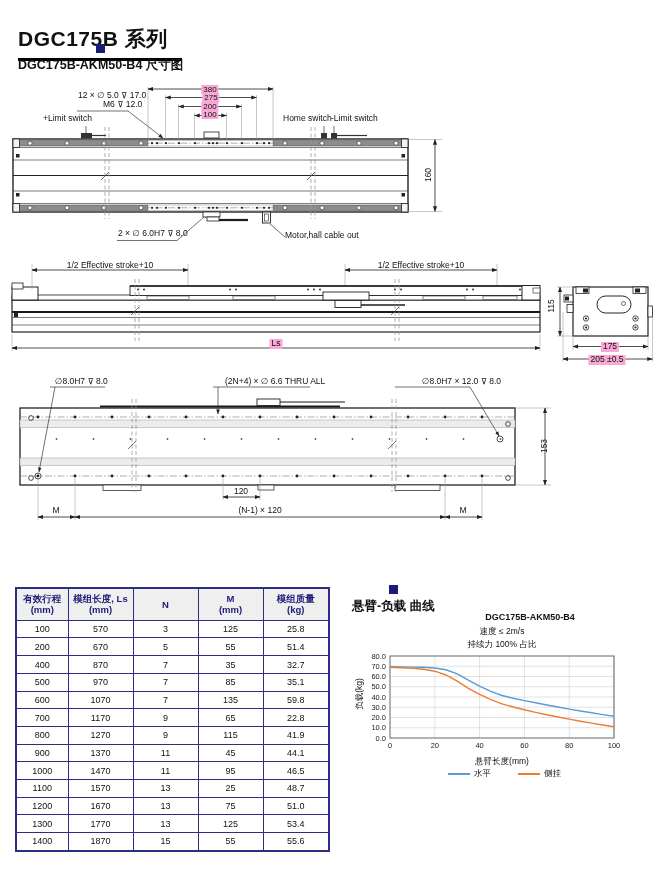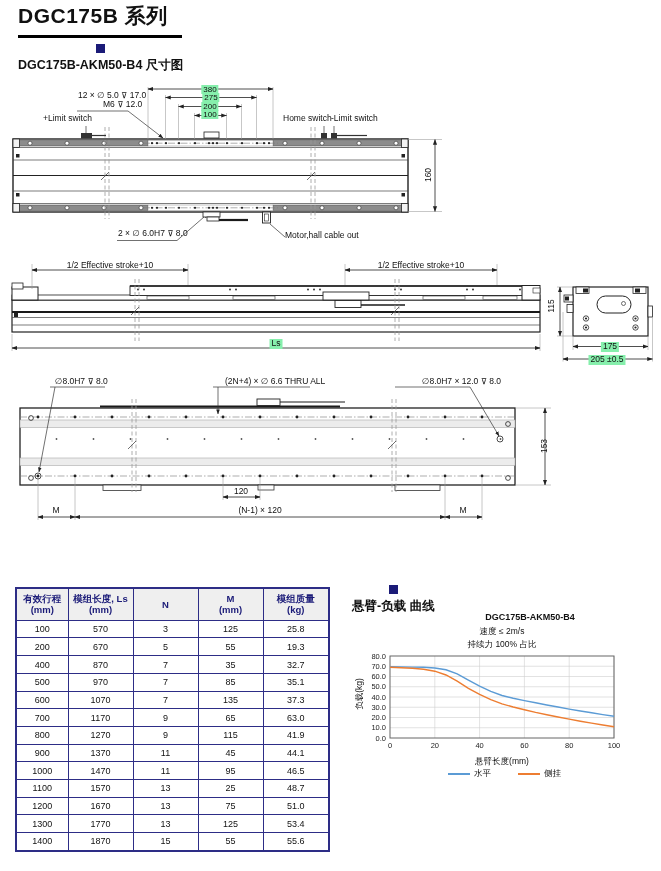--- a/index.html
+++ b/index.html
@@ -1,28 +1,28 @@
 <!DOCTYPE html>
 <html><head>
 <meta charset="utf-8">
 <style>
   html,body{margin:0;padding:0;background:#fff;}
   .page{position:relative;width:661px;height:871px;background:#fff;overflow:hidden;
         font-family:"Liberation Sans","DejaVu Sans",sans-serif;color:#111;}
   .abs{position:absolute;}
   
-  .title{position:absolute;left:18px;top:2px;font-size:21px;font-weight:bold;
+  .title{position:absolute;left:18px;top:25px;font-size:21px;font-weight:bold;
          border-bottom:3px solid #000;padding:0 14px 5px 0;letter-spacing:.5px;}
   .sec{position:absolute;font-size:12.5px;font-weight:bold;display:flex;align-items:center;gap:4px;flex-direction:column;}
   .bullet{display:inline-block;width:9px;height:9px;background:#1b1b78;flex:0 0 auto;}
   
   .dim{position:absolute;font-size:8.5px;color:#111;white-space:nowrap;line-height:1.15;}
   .dim.s{font-size:8px;}
   .dim.c{transform:translateX(-50%);}
-  .dim.bg{background:#86efac;padding:0 2px;}
+  .dim.bg{background:#f9a8d4;padding:0 2px;}
   .dim.rot{transform:translate(-50%,-50%) rotate(-90deg);}
   
   svg{position:absolute;overflow:visible;}
   .dl{stroke:#222;stroke-width:.8;fill:none;}
   .ext{stroke:#999;stroke-width:.55;fill:none;}
   .thin{stroke:#444;stroke-width:.7;fill:none;}
   .mid{stroke:#222;stroke-width:1;fill:none;}
   .thick{stroke:#1a1a1a;stroke-width:2.2;fill:none;}
   .brk{stroke:#9a9a9a;stroke-width:.8;stroke-dasharray:4 2.5;fill:none;}
   .cdash{stroke:#777;stroke-width:.6;stroke-dasharray:7 2 1.5 2;fill:none;}
@@ -491,49 +491,49 @@
           <td>570</td>
           <td>3</td>
           <td>125</td>
           <td>25.8</td>
         </tr>
         <tr>
           <td>200</td>
           <td>670</td>
           <td>5</td>
           <td>55</td>
-          <td>19.3</td>
+          <td>51.4</td>
         </tr>
         <tr>
           <td>400</td>
           <td>870</td>
           <td>7</td>
           <td>35</td>
           <td>32.7</td>
         </tr>
         <tr>
           <td>500</td>
           <td>970</td>
           <td>7</td>
           <td>85</td>
           <td>35.1</td>
         </tr>
         <tr>
           <td>600</td>
           <td>1070</td>
           <td>7</td>
           <td>135</td>
-          <td>37.3</td>
+          <td>59.8</td>
         </tr>
         <tr>
           <td>700</td>
           <td>1170</td>
           <td>9</td>
           <td>65</td>
-          <td>63.0</td>
+          <td>22.8</td>
         </tr>
         <tr>
           <td>800</td>
           <td>1270</td>
           <td>9</td>
           <td>115</td>
           <td>41.9</td>
         </tr>
         <tr>
           <td>900</td>

